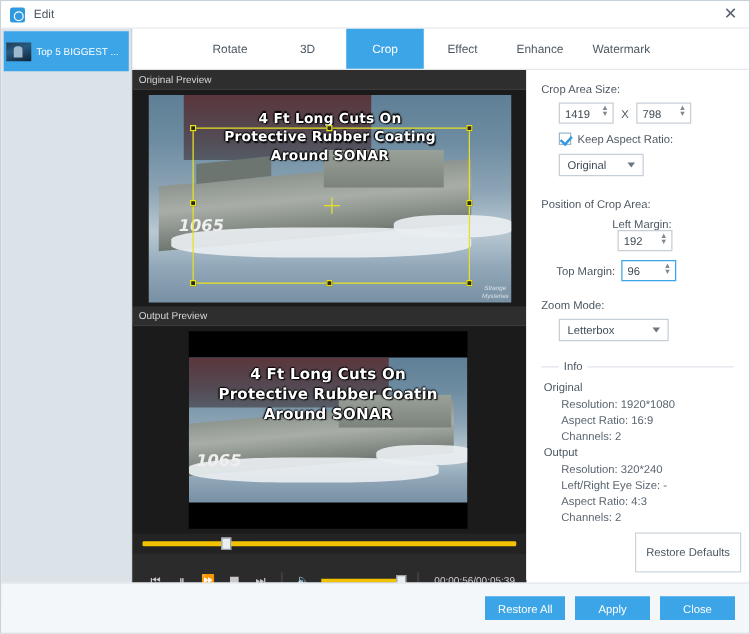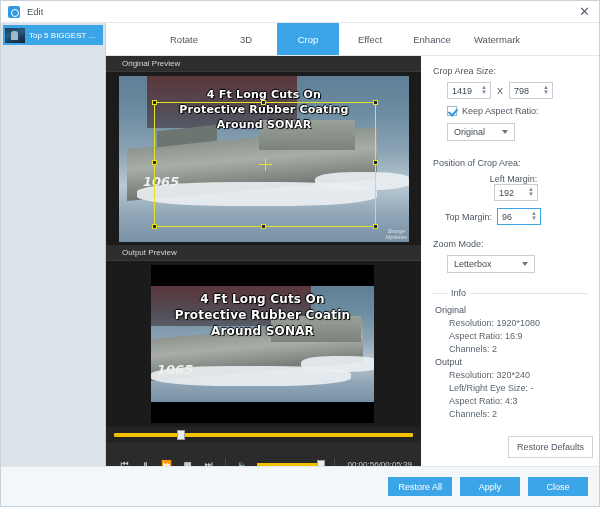--- a/index.html
+++ b/index.html
@@ -56,21 +56,21 @@
 
   
   .sidebar {
     position: absolute; left: 0; top: 22px;
     width: 105px; height: 463px;
     background: #dbe2e8;
     border-right: 1px solid #c9d2d9;
   }
   .sb-item {
     display: flex; align-items: center;
-    height: 20px;
+    height: 32px;
     margin: 2px 2px 0 2px;
     background: #3ca5e8;
     padding: 0 2px;
     cursor: pointer;
   }
   .sb-thumb {
     width: 20px; height: 15px;
     background: linear-gradient(160deg,#1d3c55 0%,#2a5a7e 40%,#0f2233 100%);
     flex: 0 0 auto;
     position: relative;
@@ -114,21 +114,21 @@
     position: absolute; left: 105px; top: 55px;
     width: 315px; height: 430px;
     background: #232323;
   }
   .pv-header {
     height: 16px;
     background: #2e2e2e;
     color: #d6d6d6;
     font-size: 8px;
     display: flex; align-items: center;
-    padding-left: 16px;
+    padding-left: 5px;
     border-bottom: 1px solid #3a3a3a;
   }
 
   
   .pv-orig-body {
     position: relative;
     height: 173px;
     background: #1b1b1b;
     overflow: hidden;
   }
@@ -359,21 +359,21 @@
     position: absolute; top: -6px; left: 14px;
     background: #ffffff;
     padding: 0 4px;
     font-size: 9px; color: #4d5862;
   }
   .info-h { font-size: 9px; color: #4d5862; margin: 2px 0 3px 2px; }
   .info-l { font-size: 9px; color: #5b6670; margin: 0 0 3px 16px; }
 
   .restore-defaults {
     position: absolute; right: 6px; bottom: 6px;
-    height: 22px;
+    height: 32px;
     padding: 0 8px;
     display: flex; align-items: center;
     border: 1px solid #cdd5db;
     background: #ffffff;
     font-size: 9px; color: #4d5862;
     cursor: pointer;
   }
 
   
   .footer {

